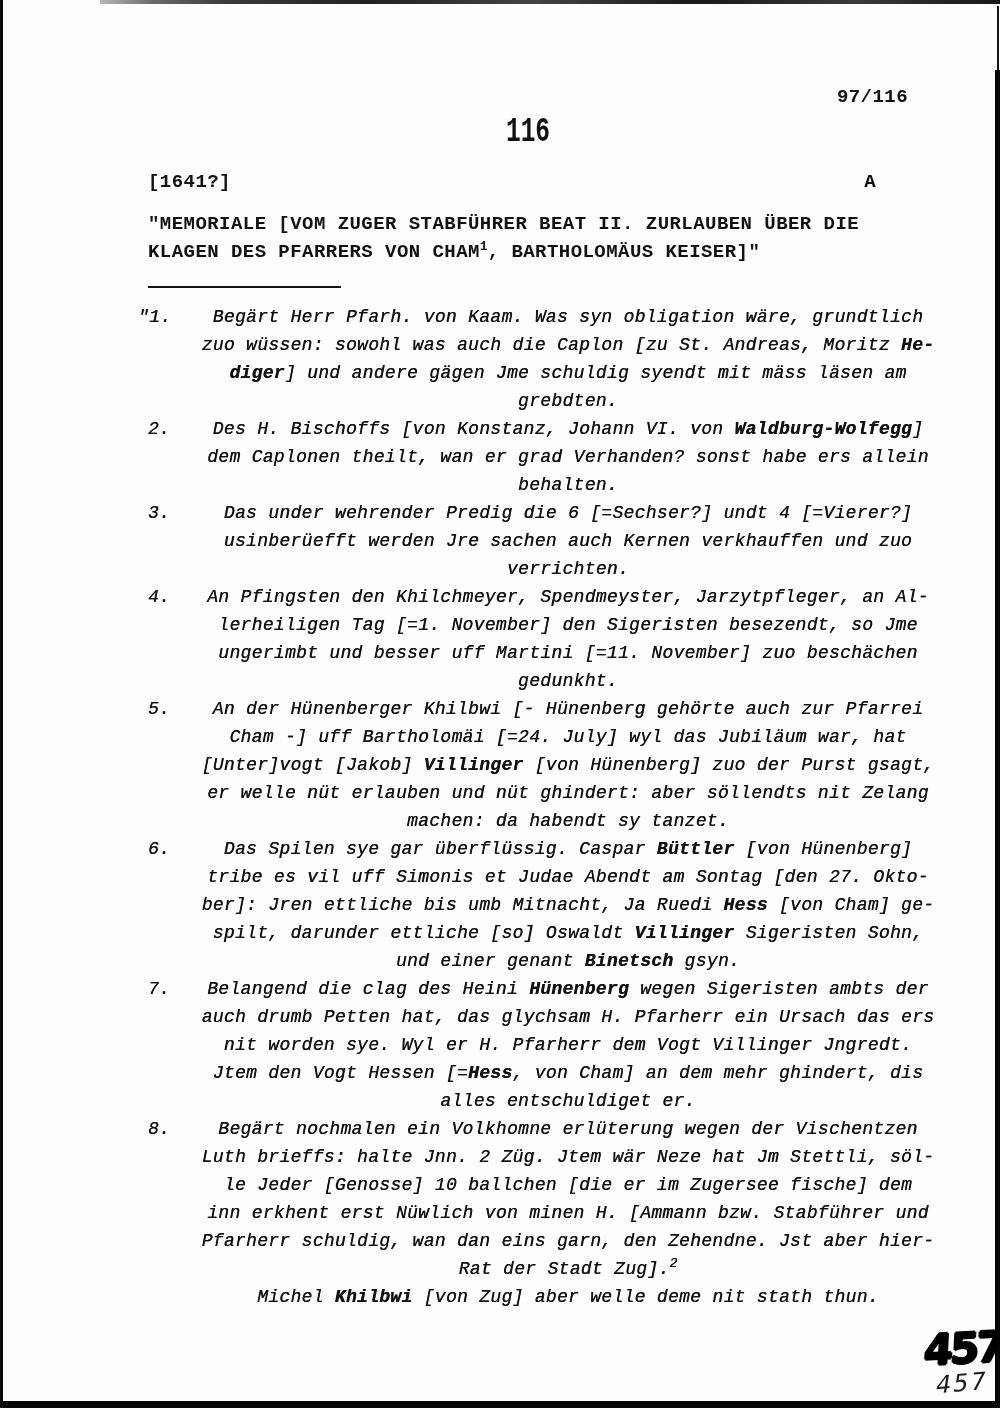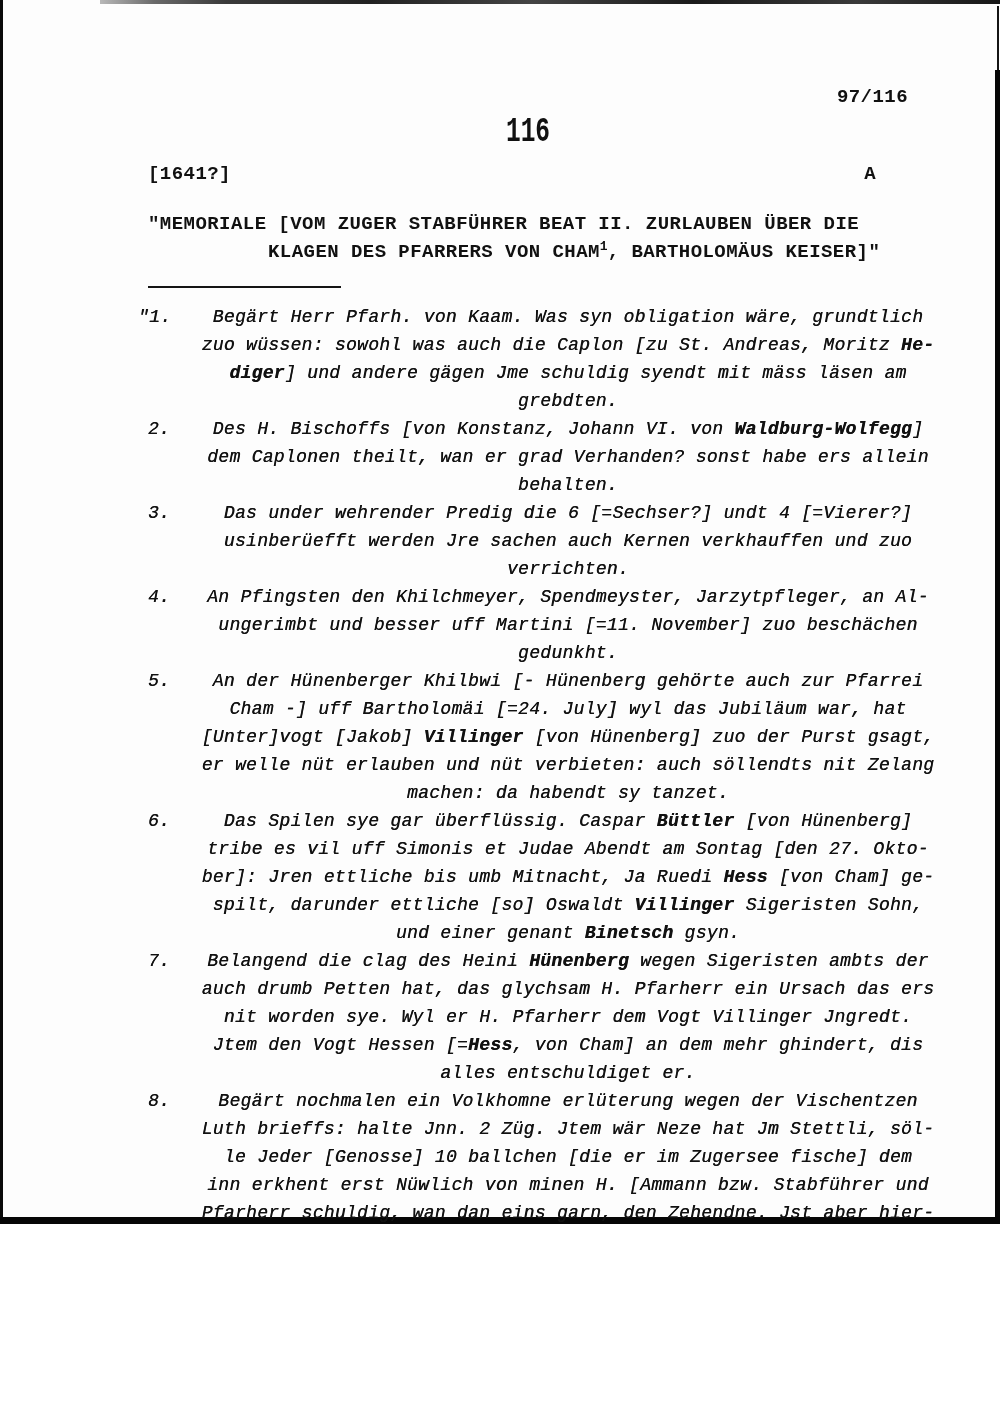--- a/index.html
+++ b/index.html
@@ -1,19 +1,19 @@
 <!DOCTYPE html>
 <html><head>
 <meta charset="utf-8">
 <style>
   html, body { margin: 0; padding: 0; background: #ffffff; }
   .page {
     position: relative;
     width: 1000px;
-    height: 1224px;
+    height: 1408px;
     background: #fdfdfd;
     overflow: hidden;
     font-family: "Liberation Mono", "DejaVu Sans Mono", monospace;
     color: #111;
   }
 
   
   .edge-left   { position: absolute; left: 0; top: 0; width: 3px; height: 100%; background: #0a0a0a; }
   .edge-top    { position: absolute; left: 100px; right: 0; top: 0; height: 4px;
                  background: linear-gradient(90deg,#b8b8b8,#6a6a6a 6%,#3a3a3a 14%,#222 30%,#444 48%,#1a1a1a 66%,#3a3a3a 84%,#161616); }
@@ -25,29 +25,29 @@
   .folio {
     position: absolute; top: 86px; left: 148px; width: 760px;
     text-align: right; font-size: 19px; font-weight: bold; letter-spacing: 0.45px;
   }
   .pagenum {
     position: absolute; top: 112px; left: 148px; width: 760px;
     text-align: center; font-size: 35px; font-weight: bold;
     transform: scaleX(0.70); transform-origin: 50% 50%;
   }
   .meta-row {
-    position: absolute; top: 163px; left: 148px; width: 728px;
+    position: absolute; top: 171px; left: 148px; width: 728px;
     display: flex; justify-content: space-between;
     font-size: 19px; font-weight: bold; letter-spacing: 0.45px;
   }
   .title {
     position: absolute; top: 210px; left: 148px; width: 800px;
     font-size: 19px; font-weight: bold; letter-spacing: 0.45px; line-height: 28px;
   }
-  .title-line2 { margin-left: 120px; }
+  .title-line2 { }
 
   .footnote-rule {
     position: absolute; top: 286px; left: 148px; width: 193px; height: 2px; background: #151515;
   }
 
   
   .memo-body {
     position: absolute; top: 303px; left: 148px; width: 810px;
     font-style: italic; font-size: 18px; letter-spacing: 0.3px; line-height: 28px;
     text-shadow: 0.3px 0 0 #1a1a1a;
@@ -124,31 +124,32 @@
         <span class="lines">
           <div class="line">Das under wehrender Predig die 6 [=Sechser?] undt 4 [=Vierer?]</div>
           <div class="line">usinberüefft werden Jre sachen auch Kernen verkhauffen und zuo</div>
           <div class="line">verrichten.</div>
         </span>
       </div>
       <div class="item">
         <span class="marker">4.</span>
         <span class="lines">
           <div class="line">An Pfingsten den Khilchmeyer, Spendmeyster, Jarzytpfleger, an Al-</div>
+          <div class="line">lerheiligen Tag [=1. November] den Sigeristen besezendt, so Jme</div>
           <div class="line">ungerimbt und besser uff Martini [=11. November] zuo beschächen</div>
           <div class="line">gedunkht.</div>
         </span>
       </div>
       <div class="item">
         <span class="marker">5.</span>
         <span class="lines">
           <div class="line">An der Hünenberger Khilbwi [- Hünenberg gehörte auch zur Pfarrei</div>
           <div class="line">Cham -] uff Bartholomäi [=24. July] wyl das Jubiläum war, hat</div>
           <div class="line">[Unter]vogt [Jakob] <b>Villinger</b> [von Hünenberg] zuo der Purst gsagt,</div>
-          <div class="line">er welle nüt erlauben und nüt verbieten: auch söllendts nit Zelang</div>
+          <div class="line">er welle nüt erlauben und nüt ghindert: aber söllendts nit Zelang</div>
           <div class="line">machen: da habendt sy tanzet.</div>
         </span>
       </div>
       <div class="item">
         <span class="marker">6.</span>
         <span class="lines">
           <div class="line">Das Spilen sye gar überflüssig. Caspar <b>Büttler</b> [von Hünenberg]</div>
           <div class="line">tribe es vil uff Simonis et Judae Abendt am Sontag [den 27. Okto-</div>
           <div class="line">ber]: Jren ettliche bis umb Mitnacht, Ja Ruedi <b>Hess</b> [von Cham] ge-</div>
           <div class="line">spilt, darunder ettliche [so] Oswaldt <b>Villinger</b> Sigeristen Sohn,</div>
@@ -172,21 +173,21 @@
           <div class="line">Luth brieffs: halte Jnn. 2 Züg. Jtem wär Neze hat Jm Stettli, söl-</div>
           <div class="line">le Jeder [Genosse] 10 ballchen [die er im Zugersee fische] dem</div>
           <div class="line">inn erkhent erst Nüwlich von minen H. [Ammann bzw. Stabführer und</div>
           <div class="line">Pfarherr schuldig, wan dan eins garn, den Zehendne. Jst aber hier-</div>
           <div class="line">Rat der Stadt Zug].<sup>2</sup></div>
         </span>
       </div>
       <div class="item">
         <span class="marker"></span>
         <span class="lines">
-          <div class="line">Michel <b>Verhanden</b> [von Zug] aber welle deme nit stath thun.</div>
+          <div class="line">Michel <b>Khilbwi</b> [von Zug] aber welle deme nit stath thun.</div>
         </span>
       </div>
     </div>
 
   <div class="hw-bold">457</div>
   <div class="hw-light">457</div>
 
 </div>
 
 </body></html>

